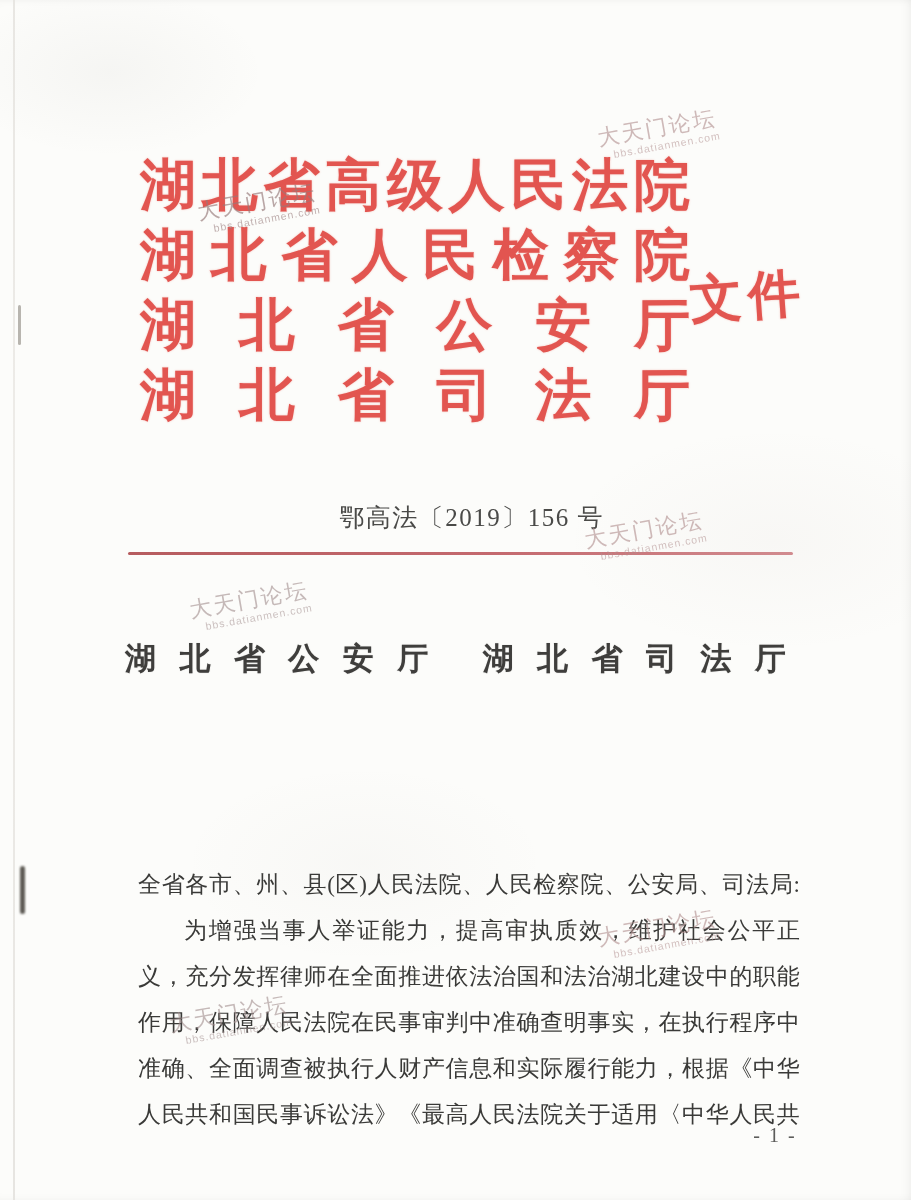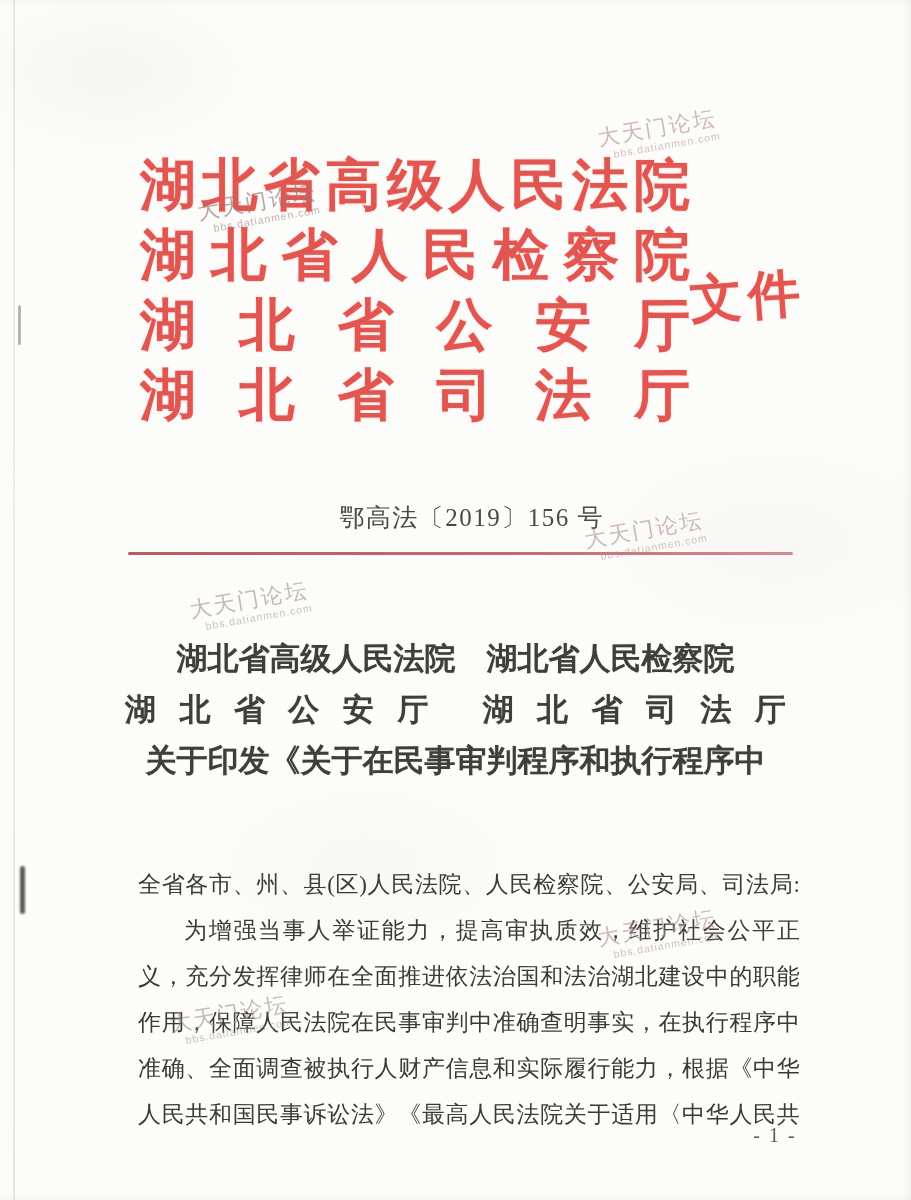--- a/index.html
+++ b/index.html
@@ -230,21 +230,20 @@
   <div class="doc-type" data-justify-chars="">
       <span>文</span>
       <span>件</span>
     </div>
 
   <div class="doc-number">鄂高法〔2019〕156 号</div>
 
   <div class="red-line"></div>
 
   <div class="title-block">
-    <div class="title-line">湖北省高级人民法院　湖北省人民检察院</div>
     <div class="title-line" data-justify-chars="">
         <span>湖</span>
         <span> </span>
         <span>北</span>
         <span> </span>
         <span>省</span>
         <span> </span>
         <span>公</span>
         <span> </span>
         <span>安</span>
@@ -256,21 +255,20 @@
         <span>北</span>
         <span> </span>
         <span>省</span>
         <span> </span>
         <span>司</span>
         <span> </span>
         <span>法</span>
         <span> </span>
         <span>厅</span>
       </div>
-    <div class="title-line">关于印发《关于在民事审判程序和执行程序中</div>
   </div>
 
   <div class="body-block">
     <div class="body-line" data-justify-chars="">
         <span>全</span>
         <span>省</span>
         <span>各</span>
         <span>市</span>
         <span>、</span>
         <span>州</span>

